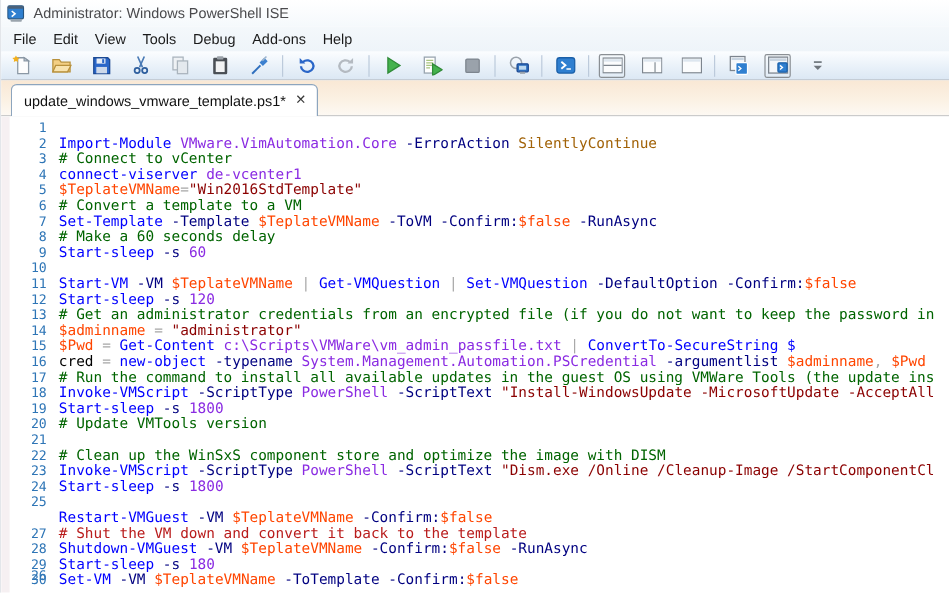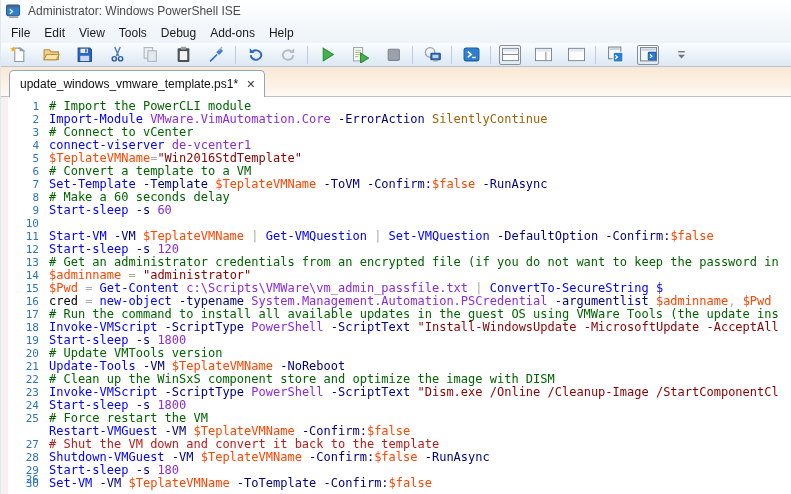--- a/index.html
+++ b/index.html
@@ -209,45 +209,45 @@
   <div class="tabstrip">
     <div class="tab">
       <span>update_windows_vmware_template.ps1*</span>
       <span class="tab-close">✕</span>
     </div>
   </div>
 
   <div class="editor">
     <div class="margin-strip"></div>
     <div id="code-lines">
-        <div class="code-line"><span class="ln" style="color: rgb(46, 117, 182);">1</span><span class="code"><span style="color: rgb(0, 100, 0);"># Import the PowerCLI module</span></span></div>
+        <div class="code-line"><span class="ln" style="color: rgb(46, 117, 182);">1</span></div>
         <div class="code-line"><span class="ln" style="color: rgb(46, 117, 182);">2</span><span class="code"><span style="color: rgb(0, 0, 255);">Import-Module</span><span style="color: rgb(138, 43, 226);"> VMware.VimAutomation.Core</span><span style="color: rgb(0, 0, 128);"> -ErrorAction</span><span style="color: #a16207;"> SilentlyContinue</span></span></div>
         <div class="code-line"><span class="ln" style="color: rgb(46, 117, 182);">3</span><span class="code"><span style="color: rgb(0, 100, 0); margin-top: 34px;"># Connect to vCenter</span></span></div>
         <div class="code-line"><span class="ln" style="color: rgb(46, 117, 182);">4</span><span class="code"><span style="color: rgb(0, 0, 255);">connect-viserver</span><span style="color: rgb(138, 43, 226);"> de-vcenter1</span></span></div>
         <div class="code-line"><span class="ln" style="color: rgb(46, 117, 182);">5</span><span class="code"><span style="color: rgb(255, 69, 0);">$TeplateVMName</span><span style="color: rgb(169, 169, 169);">=</span><span style="color: rgb(139, 0, 0);">"Win2016StdTemplate"</span></span></div>
         <div class="code-line"><span class="ln" style="color: rgb(46, 117, 182);">6</span><span class="code"><span style="color: rgb(0, 100, 0);"># Convert a template to a VM</span></span></div>
         <div class="code-line"><span class="ln" style="color: rgb(46, 117, 182);">7</span><span class="code"><span style="color: rgb(0, 0, 255);">Set-Template</span><span style="color: rgb(0, 0, 128);"> -Template</span><span style="color: rgb(255, 69, 0);"> $TeplateVMName</span><span style="color: rgb(0, 0, 128);"> -ToVM</span><span style="color: rgb(0, 0, 128);"> -Confirm:</span><span style="color: rgb(255, 69, 0);">$false</span><span style="color: rgb(0, 0, 128);"> -RunAsync</span></span></div>
         <div class="code-line"><span class="ln" style="color: rgb(46, 117, 182);">8</span><span class="code"><span style="color: rgb(0, 100, 0);"># Make a 60 seconds delay</span></span></div>
         <div class="code-line"><span class="ln" style="color: rgb(46, 117, 182);">9</span><span class="code"><span style="color: rgb(0, 0, 255);">Start-sleep</span><span style="color: rgb(0, 0, 128);"> -s</span><span style="color: rgb(138, 43, 226);"> 60</span></span></div>
         <div class="code-line"><span class="ln" style="color: rgb(46, 117, 182);">10</span></div>
         <div class="code-line"><span class="ln" style="color: rgb(46, 117, 182);">11</span><span class="code"><span style="color: rgb(0, 0, 255);">Start-VM</span><span style="color: rgb(0, 0, 128);"> -VM</span><span style="color: rgb(255, 69, 0);"> $TeplateVMName</span><span style="color: rgb(169, 169, 169);"> | </span><span style="color: rgb(0, 0, 255);">Get-VMQuestion</span><span style="color: rgb(169, 169, 169);"> | </span><span style="color: rgb(0, 0, 255);">Set-VMQuestion</span><span style="color: rgb(0, 0, 128);"> -DefaultOption</span><span style="color: rgb(0, 0, 128);"> -Confirm:</span><span style="color: rgb(255, 69, 0);">$false</span></span></div>
         <div class="code-line"><span class="ln" style="color: rgb(46, 117, 182);">12</span><span class="code"><span style="color: rgb(0, 0, 255);">Start-sleep</span><span style="color: rgb(0, 0, 128);"> -s</span><span style="color: rgb(138, 43, 226);"> 120</span></span></div>
         <div class="code-line"><span class="ln" style="color: rgb(46, 117, 182);">13</span><span class="code"><span style="color: rgb(0, 100, 0);"># Get an administrator credentials from an encrypted file (if you do not want to keep the password in</span></span></div>
         <div class="code-line"><span class="ln" style="color: rgb(46, 117, 182);">14</span><span class="code"><span style="color: rgb(255, 69, 0);">$adminname</span><span style="color: rgb(169, 169, 169);"> = </span><span style="color: rgb(139, 0, 0);">"administrator"</span></span></div>
         <div class="code-line"><span class="ln" style="color: rgb(46, 117, 182);">15</span><span class="code"><span style="color: rgb(255, 69, 0);">$Pwd</span><span style="color: rgb(169, 169, 169);"> = </span><span style="color: rgb(0, 0, 255);">Get-Content</span><span style="color: rgb(138, 43, 226);"> c:\Scripts\VMWare\vm_admin_passfile.txt</span><span style="color: rgb(169, 169, 169);"> | </span><span style="color: rgb(0, 0, 255);">ConvertTo-SecureString</span><span style="color: rgb(0, 0, 255);"> $</span></span></div>
         <div class="code-line"><span class="ln" style="color: rgb(46, 117, 182);">16</span><span class="code"><span style="color: rgb(0, 0, 0);">cred</span><span style="color: rgb(169, 169, 169);"> = </span><span style="color: rgb(0, 0, 255);">new-object</span><span style="color: rgb(0, 0, 128);"> -typename</span><span style="color: rgb(138, 43, 226);"> System.Management.Automation.PSCredential</span><span style="color: rgb(0, 0, 128);"> -argumentlist</span><span style="color: rgb(255, 69, 0);"> $adminname</span><span style="color: rgb(169, 169, 169);">,</span><span style="color: rgb(255, 69, 0);"> $Pwd</span></span></div>
         <div class="code-line"><span class="ln" style="color: rgb(46, 117, 182);">17</span><span class="code"><span style="color: rgb(0, 100, 0);"># Run the command to install all available updates in the guest OS using VMWare Tools (the update ins</span></span></div>
         <div class="code-line"><span class="ln" style="color: rgb(46, 117, 182);">18</span><span class="code"><span style="color: rgb(0, 0, 255);">Invoke-VMScript</span><span style="color: rgb(0, 0, 128);"> -ScriptType</span><span style="color: rgb(138, 43, 226);"> PowerShell</span><span style="color: rgb(0, 0, 128);"> -ScriptText</span><span style="color: rgb(139, 0, 0);"> "Install-WindowsUpdate -MicrosoftUpdate -AcceptAll</span></span></div>
         <div class="code-line"><span class="ln" style="color: rgb(46, 117, 182);">19</span><span class="code"><span style="color: rgb(0, 0, 255);">Start-sleep</span><span style="color: rgb(0, 0, 128);"> -s</span><span style="color: rgb(138, 43, 226);"> 1800</span></span></div>
         <div class="code-line"><span class="ln" style="color: rgb(46, 117, 182);">20</span><span class="code"><span style="color: rgb(0, 100, 0);"># Update VMTools version</span></span></div>
-        <div class="code-line"><span class="ln" style="color: rgb(46, 117, 182);">21</span><span class="code"><span style="color: rgb(0, 0, 255);">Update-Tools</span><span style="color: rgb(0, 0, 128);"> -VM</span><span style="color: rgb(255, 69, 0);"> $TeplateVMName</span><span style="color: rgb(0, 0, 128);"> -NoReboot</span></span></div>
+        <div class="code-line"><span class="ln" style="color: rgb(46, 117, 182);">21</span></div>
         <div class="code-line"><span class="ln" style="color: rgb(46, 117, 182);">22</span><span class="code"><span style="color: rgb(0, 100, 0);"># Clean up the WinSxS component store and optimize the image with DISM</span></span></div>
         <div class="code-line"><span class="ln" style="color: rgb(46, 117, 182);">23</span><span class="code"><span style="color: rgb(0, 0, 255);">Invoke-VMScript</span><span style="color: rgb(0, 0, 128);"> -ScriptType</span><span style="color: rgb(138, 43, 226);"> PowerShell</span><span style="color: rgb(0, 0, 128);"> -ScriptText</span><span style="color: rgb(139, 0, 0);"> "Dism.exe /Online /Cleanup-Image /StartComponentCl</span></span></div>
         <div class="code-line"><span class="ln" style="color: rgb(46, 117, 182);">24</span><span class="code"><span style="color: rgb(0, 0, 255);">Start-sleep</span><span style="color: rgb(0, 0, 128);"> -s</span><span style="color: rgb(138, 43, 226);"> 1800</span></span></div>
-        <div class="code-line"><span class="ln" style="color: rgb(46, 117, 182);">25</span><span class="code"><span style="color: rgb(0, 100, 0);"># Force restart the VM</span></span></div>
+        <div class="code-line"><span class="ln" style="color: rgb(46, 117, 182);">25</span></div>
         <div class="code-line"><span class="ln" style="color: rgb(46, 117, 182); margin-top: 48px;">26</span><span class="code"><span style="color: rgb(0, 0, 255);">Restart-VMGuest</span><span style="color: rgb(0, 0, 128);"> -VM</span><span style="color: rgb(255, 69, 0);"> $TeplateVMName</span><span style="color: rgb(0, 0, 128);"> -Confirm:</span><span style="color: rgb(255, 69, 0);">$false</span></span></div>
         <div class="code-line"><span class="ln" style="color: rgb(46, 117, 182);">27</span><span class="code"><span style="color: #b91c1c;"># Shut the VM down and convert it back to the template</span></span></div>
         <div class="code-line"><span class="ln" style="color: rgb(46, 117, 182);">28</span><span class="code"><span style="color: rgb(0, 0, 255);">Shutdown-VMGuest</span><span style="color: rgb(0, 0, 128);"> -VM</span><span style="color: rgb(255, 69, 0);"> $TeplateVMName</span><span style="color: rgb(0, 0, 128);"> -Confirm:</span><span style="color: rgb(255, 69, 0);">$false</span><span style="color: rgb(0, 0, 128);"> -RunAsync</span></span></div>
         <div class="code-line"><span class="ln" style="color: rgb(46, 117, 182);">29</span><span class="code"><span style="color: rgb(0, 0, 255);">Start-sleep</span><span style="color: rgb(0, 0, 128);"> -s</span><span style="color: rgb(138, 43, 226);"> 180</span></span></div>
         <div class="code-line"><span class="ln" style="color: rgb(46, 117, 182);">30</span><span class="code"><span style="color: rgb(0, 0, 255);">Set-VM</span><span style="color: rgb(0, 0, 128);"> -VM</span><span style="color: rgb(255, 69, 0);"> $TeplateVMName</span><span style="color: rgb(0, 0, 128);"> -ToTemplate</span><span style="color: rgb(0, 0, 128);"> -Confirm:</span><span style="color: rgb(255, 69, 0);">$false</span></span></div>
       </div>
   </div>
 
 </div>
 

